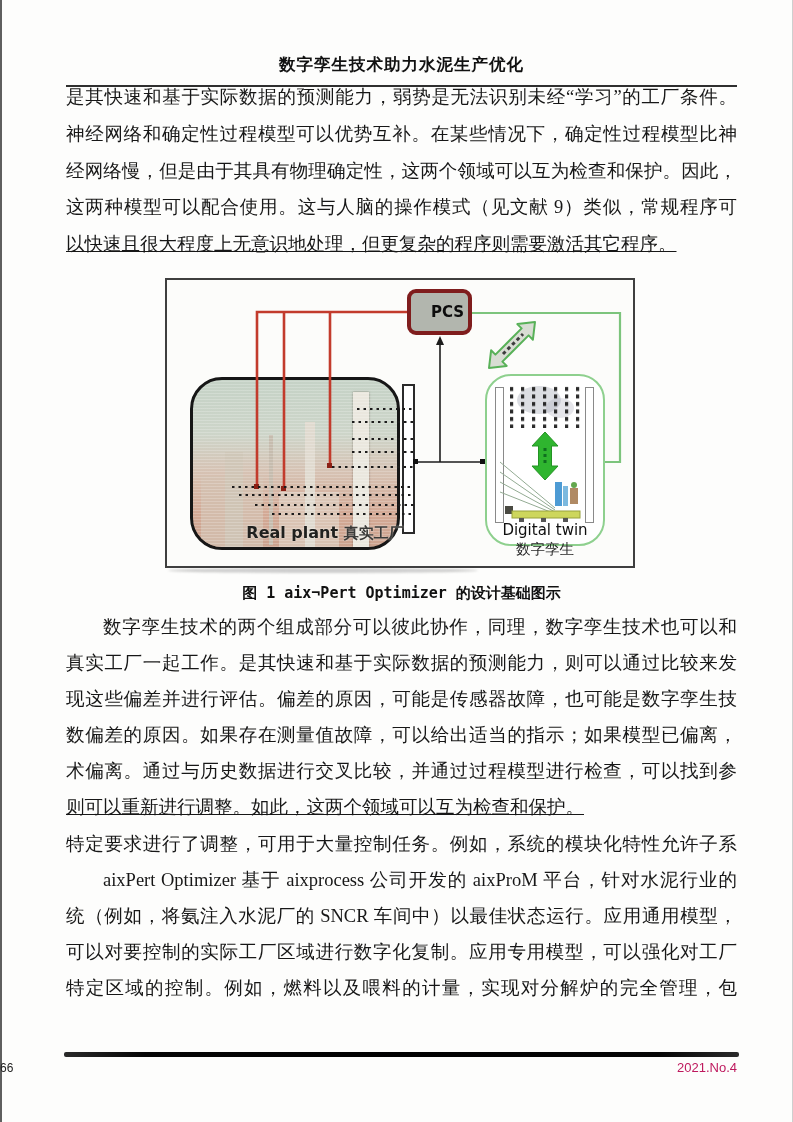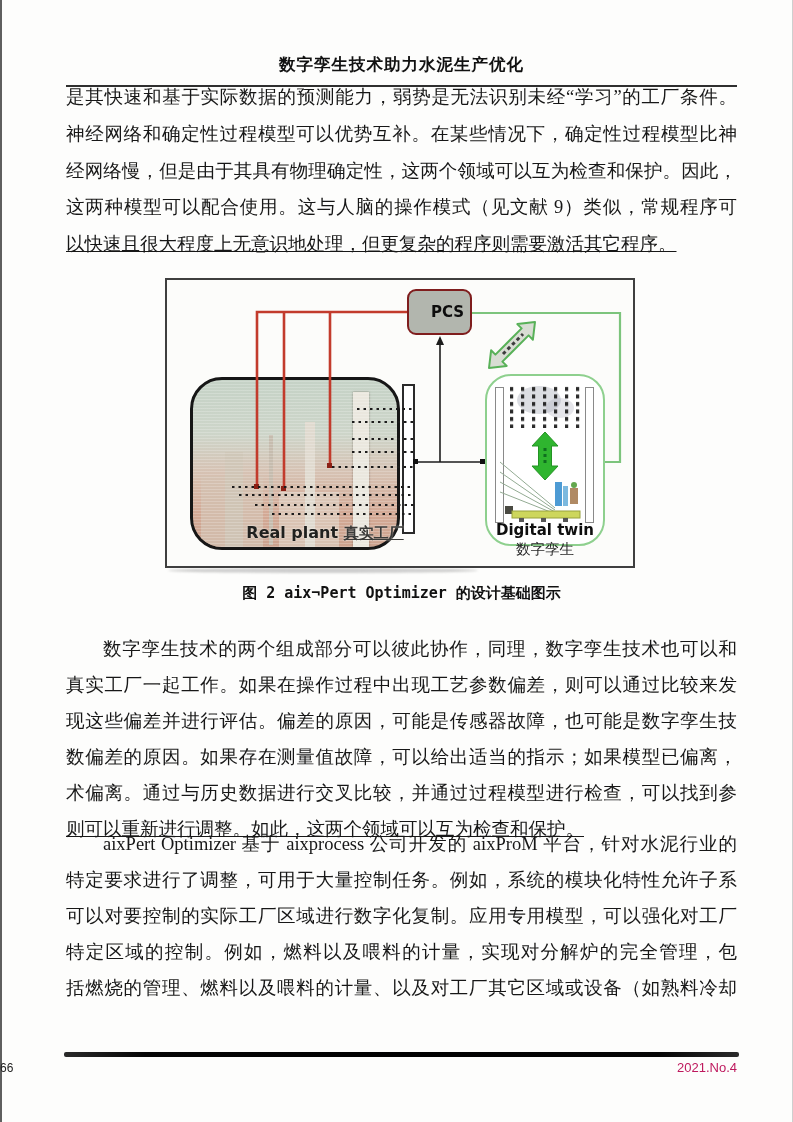--- a/index.html
+++ b/index.html
@@ -13,21 +13,21 @@
   .edge-right { position:absolute; right:0; top:0; width:1px; height:1122px; background:#cfcfcf; }
 
   .header-title {
     position:absolute; left:66px; top:54px; width:671px; height:24px;
     text-align:center; font-size:16.5px; font-weight:600; letter-spacing:1px; color:#111;
   }
   .header-rule { position:absolute; left:66px; top:85px; width:671px; height:2px; background:#2f2f2f; }
 
   .para { position:absolute; left:66px; width:671px; font-size:18.5px; color:#171717; }
   .p1 { top:79px;  line-height:36.8px; }
-  .p2 { top:631px; line-height:36px; }
+  .p2 { top:609px; line-height:36px; }
   .p3 { top:826px; line-height:36px; }
   .jline { text-align:justify; text-align-last:justify; }
   .jline.end { text-align-last:left;text-decoration:underline; }
   .jline.indent { padding-left:37px; }
 
   
   .figure {
     position:absolute; left:165px; top:278px; width:470px; height:290px;
     background:#fcfcfa; border:2px solid #3f3f3f;
   }
@@ -51,31 +51,31 @@
   .white-bar { position:absolute; left:235px; top:104px; width:13px; height:150px;
     background:#ffffff; border:2px solid #2a2a2a; }
 
   .dt-box { position:absolute; left:318px; top:94px; width:120px; height:172px;
     background:#ffffff; border:2px solid #8ed08e; border-radius:26px; }
   .slot { position:absolute; width:9px; height:136px; top:107px;
     background:#fff; border:1.5px solid #8a8a8a; }
   .slot.l { left:328px; } .slot.r { left:418px; }
 
   .pcs-box { position:absolute; left:240px; top:9px; width:65px; height:46px;
-    background:#b2b6ae; border:2px solid #7f1d1d; border-radius:9px;
+    background:#b2b6ae; border:4px solid #7f1d1d; border-radius:9px;
     display:flex; align-items:center; justify-content:center;
     font-family:"DejaVu Sans","Liberation Sans",sans-serif; font-weight:bold; font-size:15px; color:#0d0d0d;padding-left:16px; }
 
   .fig-svg { position:absolute; left:0; top:0; width:470px; height:290px; }
 
   .lbl { position:absolute; font-family:"DejaVu Sans","Liberation Sans",sans-serif; }
   .real-plant-lbl { left:62px; top:243px; width:192px; text-align:center;
     font-weight:bold; font-size:16px; color:#20201e; text-shadow:0 0 2px rgba(250,245,240,.8); }
-  .real-plant-lbl .zh { font-size:15px; color:#3a3a38;text-decoration:underline; }
-  .dt-lbl-en { left:318px; top:241px; width:120px; text-align:center; font-weight:bold; font-size:15px; color:#0f0f0f; }
+  .real-plant-lbl .zh { font-size:15px; color:#3a3a38; }
+  .dt-lbl-en { left:318px; top:241px; width:120px; text-align:center; font-weight:normal; font-size:15px; color:#0f0f0f; }
   .dt-lbl-zh { left:318px; top:260px; width:120px; text-align:center; font-size:14.5px; color:#262626; }
 
   .caption { position:absolute; left:66px; top:584px; width:671px; text-align:center;
     font-family:"DejaVu Sans Mono","Liberation Mono",monospace; font-size:15px; font-weight:600; color:#111; }
 
   .footer-line { position:absolute; left:64px; top:1052px; width:675px; height:5px;
     background:linear-gradient(90deg,#2a2a2a 0,#050505 12%,#000 50%,#050505 88%,#2a2a2a 100%);
     border-radius:2px; }
   .footer-page { position:absolute; left:0; top:1061px; width:793px; text-align:left;
     font-family:"Liberation Sans","DejaVu Sans",sans-serif; font-size:12px; color:#222; }
@@ -192,35 +192,35 @@
 
     <div class="lbl real-plant-lbl">
       <span>Real plant</span>
       <span class="zh">真实工厂</span>
     </div>
     <div class="lbl dt-lbl-en">Digital twin</div>
     <div class="lbl dt-lbl-zh">数字孪生</div>
   </div>
   <div class="figure-smudge"></div>
 
-  <div class="caption">图 2  aix¬Pert Optimizer 的设计基础图示</div>
+  <div class="caption">图 1  aix¬Pert Optimizer 的设计基础图示</div>
 
   <div class="para p2">
     <div class="jline indent">数字孪生技术的两个组成部分可以彼此协作，同理，数字孪生技术也可以和</div>
-    <div class="jline">真实工厂一起工作。如果在操作过程中出现工艺参数偏差，则可以通过比较来发</div>
+    <div class="jline">真实工厂一起工作。是其快速和基于实际数据的预测能力，则可以通过比较来发</div>
     <div class="jline">现这些偏差并进行评估。偏差的原因，可能是传感器故障，也可能是数字孪生技</div>
     <div class="jline">数偏差的原因。如果存在测量值故障，可以给出适当的指示；如果模型已偏离，</div>
     <div class="jline">术偏离。通过与历史数据进行交叉比较，并通过过程模型进行检查，可以找到参</div>
     <div class="jline end">则可以重新进行调整。如此，这两个领域可以互为检查和保护。</div>
   </div>
 
   <div class="para p3">
+    <div class="jline">特定要求进行了调整，可用于大量控制任务。例如，系统的模块化特性允许子系</div>
     <div class="jline indent">aixPert Optimizer 基于 aixprocess 公司开发的 aixProM 平台，针对水泥行业的</div>
-    <div class="jline">特定要求进行了调整，可用于大量控制任务。例如，系统的模块化特性允许子系</div>
+    <div class="jline">统（例如，将氨注入水泥厂的 SNCR 车间中）以最佳状态运行。应用通用模型，</div>
     <div class="jline">可以对要控制的实际工厂区域进行数字化复制。应用专用模型，可以强化对工厂</div>
     <div class="jline">特定区域的控制。例如，燃料以及喂料的计量，实现对分解炉的完全管理，包</div>
-    <div class="jline">括燃烧的管理、燃料以及喂料的计量、以及对工厂其它区域或设备（如熟料冷却</div>
   </div>
 
   <div class="footer-line"></div>
   <div class="footer-page">66</div>
   <div class="footer-issue">2021.No.4</div>
 </div>
 
 </body></html>

